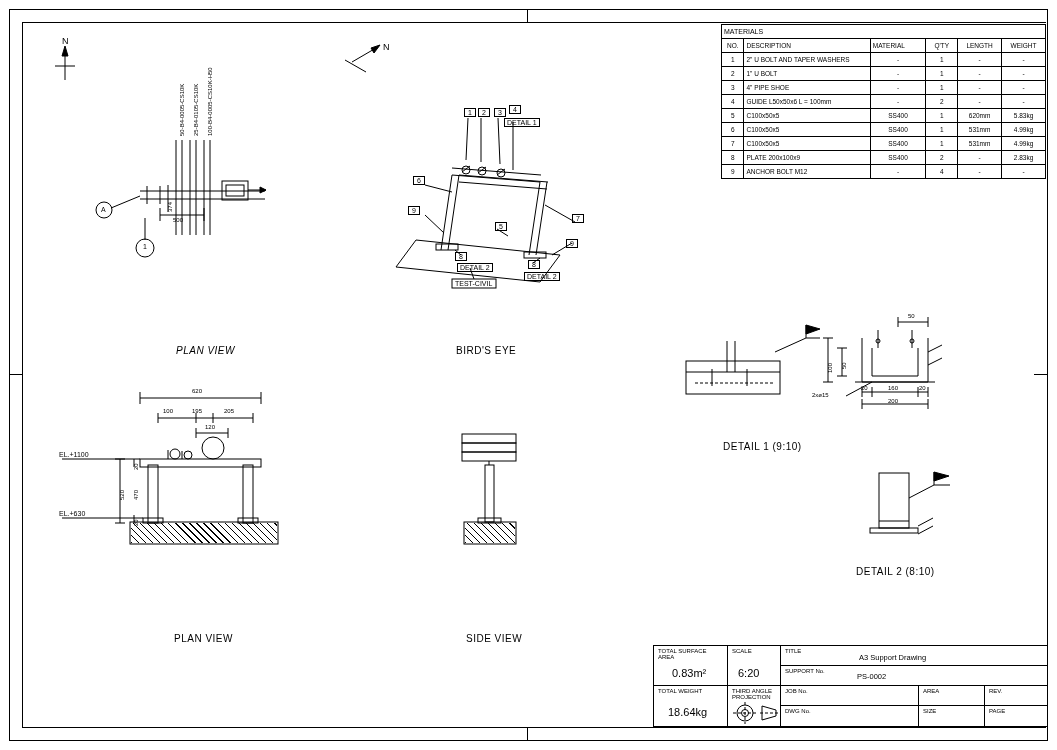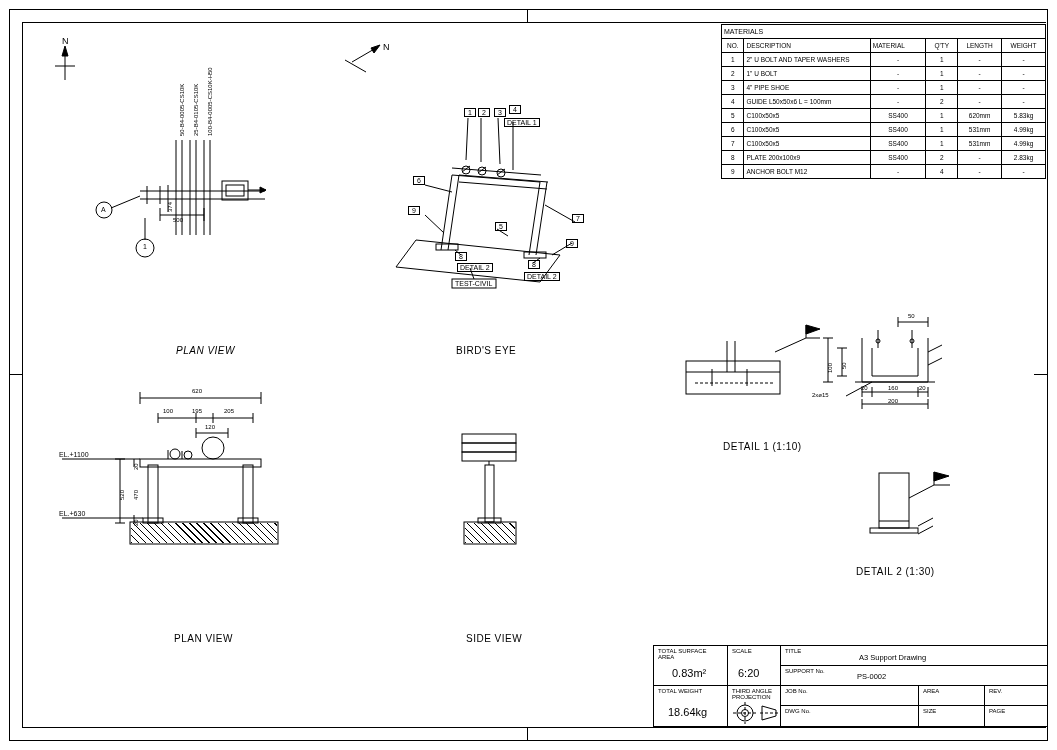--- a/index.html
+++ b/index.html
@@ -279,36 +279,36 @@
     </g>
   </svg>
   <div class="tiny" style="left:908px;top:313px;">50</div>
   <div class="tiny rot" style="left:827px;top:373px;transform:rotate(-90deg);">100</div>
   <div class="tiny rot" style="left:841px;top:369px;transform:rotate(-90deg);">50</div>
   <div class="tiny" style="left:861px;top:385px;">20</div>
   <div class="tiny" style="left:888px;top:385px;">160</div>
   <div class="tiny" style="left:919px;top:385px;">20</div>
   <div class="tiny" style="left:888px;top:398px;">200</div>
   <div class="tiny" style="left:812px;top:392px;">2xø15</div>
-  <div class="lbl" style="left:723px;top:441px;">DETAIL 1 (1:10)</div>
+  <div class="lbl" style="left:723px;top:441px;">DETAIL 1 (9:10)</div>
 
   <svg width="1057" height="750">
     <g stroke="#000" fill="none" stroke-width="1">
       <rect x="879" y="473" width="30" height="55"></rect>
       <line x1="879" y1="521" x2="909" y2="521"></line>
       <rect x="870" y="528" width="48" height="5"></rect>
       <line x1="909" y1="498" x2="934" y2="485"></line>
       <line x1="934" y1="485" x2="950" y2="485"></line>
       <polygon points="934,472 949,476 934,481" fill="#000"></polygon>
       <line x1="934" y1="472" x2="934" y2="485"></line>
       <line x1="918" y1="526" x2="933" y2="518"></line>
       <line x1="918" y1="534" x2="933" y2="526"></line>
     </g>
   </svg>
-  <div class="lbl" style="left:856px;top:566px;">DETAIL 2 (1:30)</div>
+  <div class="lbl" style="left:856px;top:566px;">DETAIL 2 (8:10)</div>
 
   <table id="mat">
     <tbody>
       <tr>
         <td class="hd" colspan="6">MATERIALS</td>
       </tr>
       <tr>
         <td class="c" style="width:18px">NO.</td>
         <td style="width:128px">DESCRIPTION</td>
         <td style="width:52px">MATERIAL</td>

